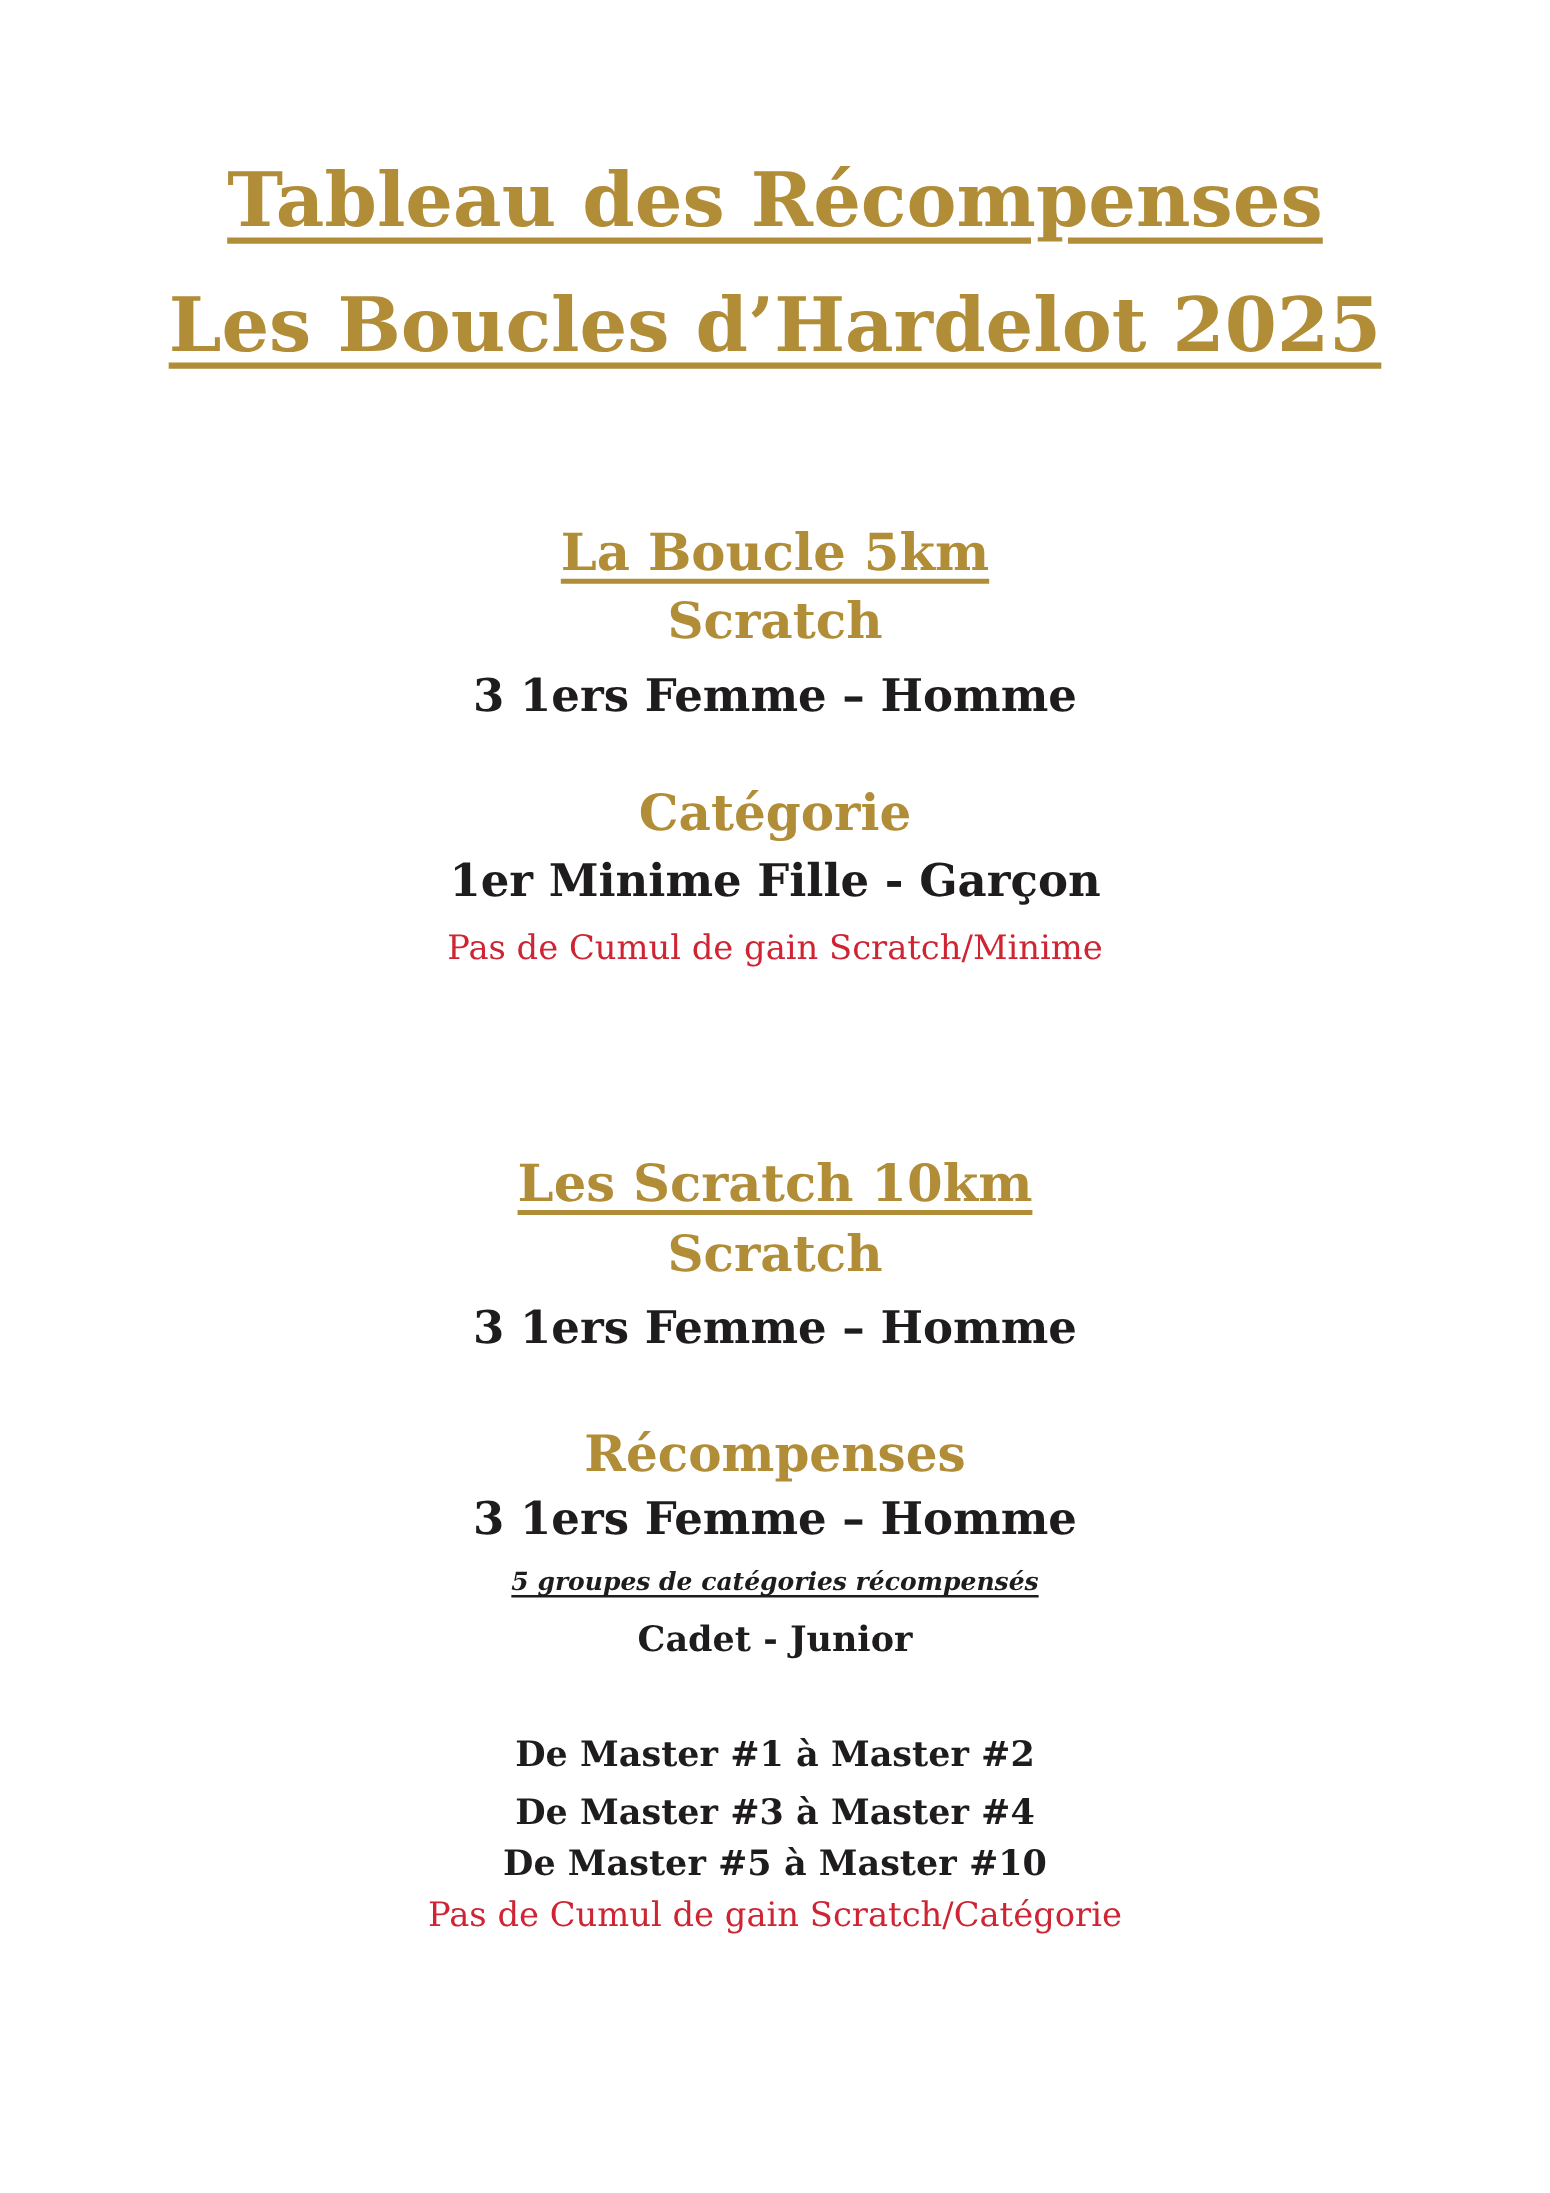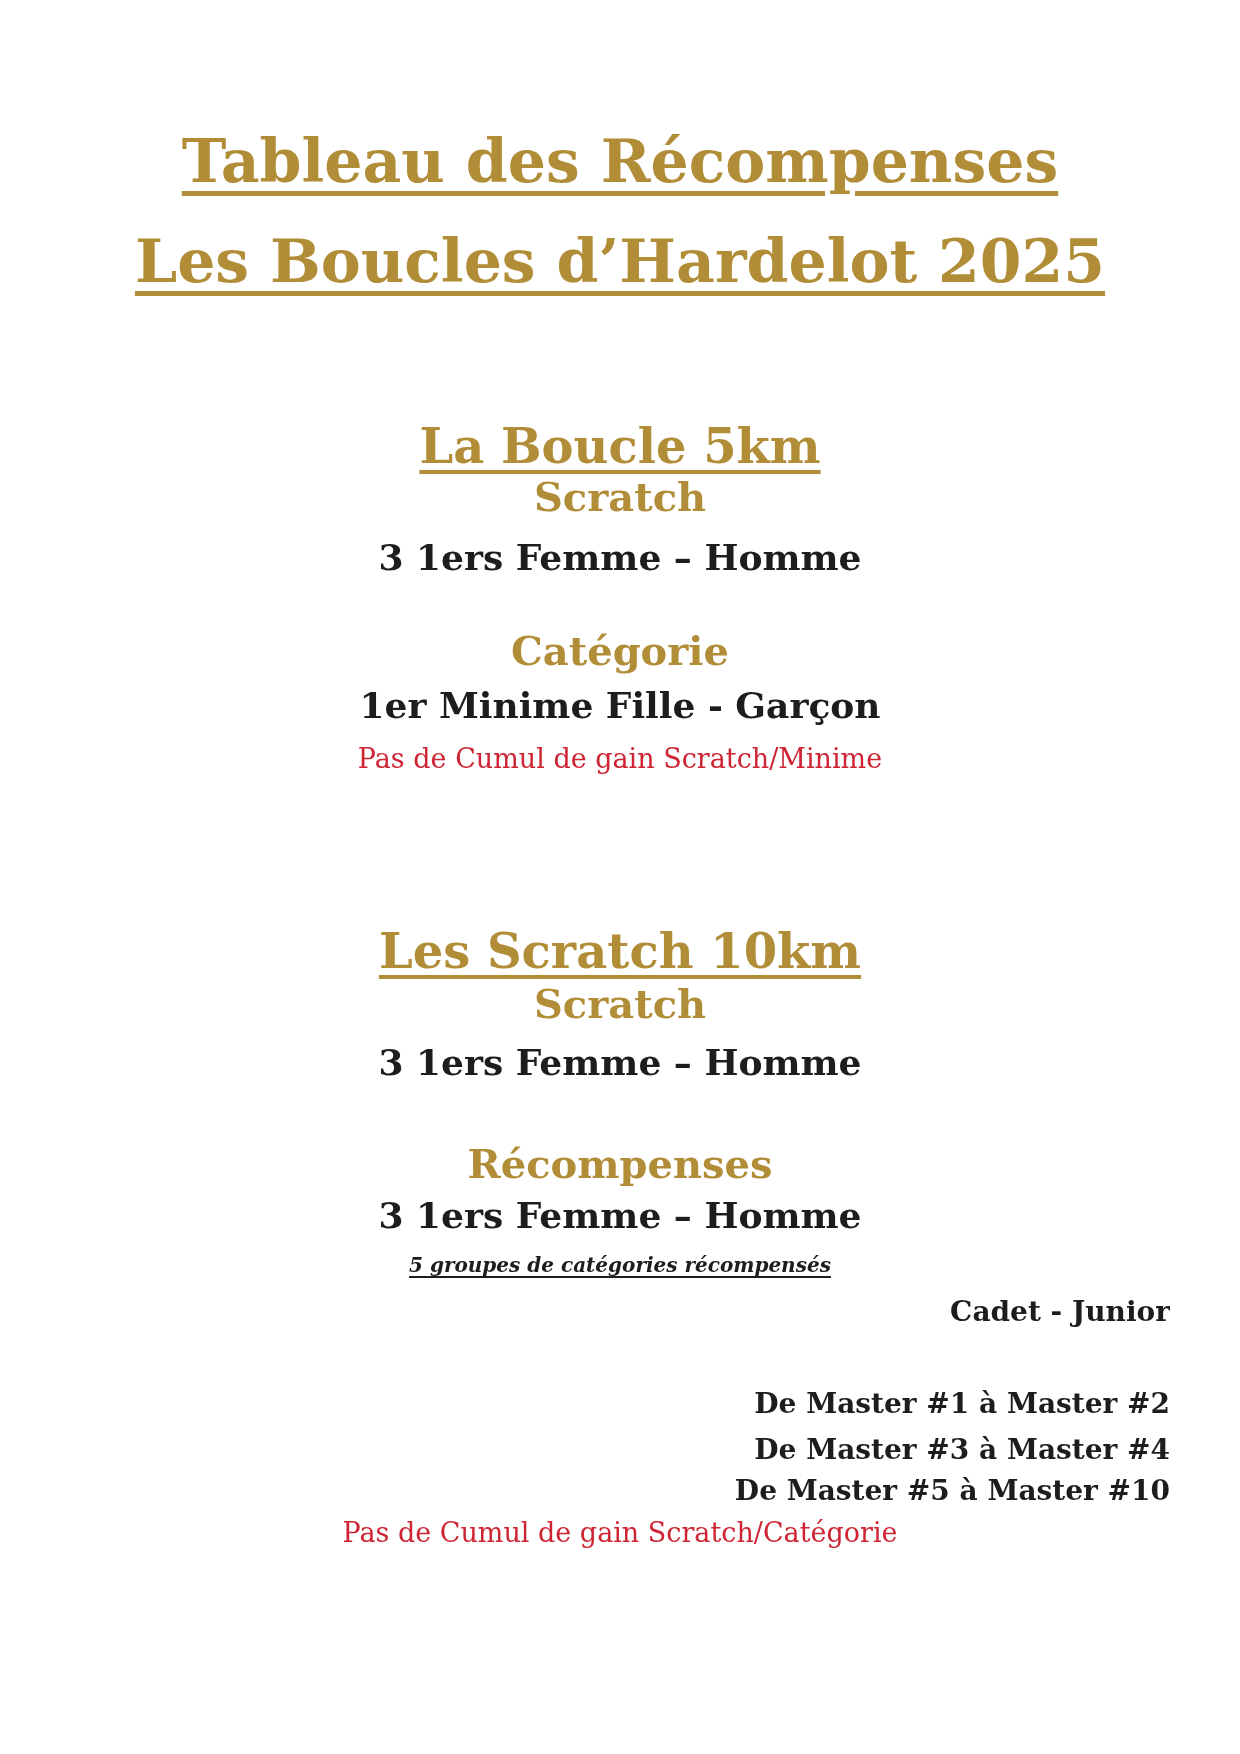--- a/index.html
+++ b/index.html
@@ -30,21 +30,21 @@
   .gold{color:var(--gold);}
   .red{color:var(--red);}
   .title{
     font-size:60px;
     font-weight:bold;
     text-decoration:underline;
     text-decoration-thickness:5px;
     text-underline-offset:9px;
   }
   .heading{
-    font-size:48px;
+    font-size:41px;
     font-weight:bold;
     text-decoration:underline;
     text-decoration-thickness:4px;
     text-underline-offset:7px;
   }
   .subhead{
     font-size:40px;
     font-weight:bold;
   }
   .award{
@@ -55,21 +55,20 @@
     font-size:20px;
     font-weight:bold;
     font-style:italic;
     text-decoration:underline;
     text-decoration-thickness:2px;
     text-underline-offset:4px;
   }
   .cat-line{
     font-size:28px;
     font-weight:bold;
-    text-align:right;
   }
   .note{
     font-size:27px;
     font-weight:normal;
   }
 </style>
 </head>
 <body>
 
 <div class="page">

